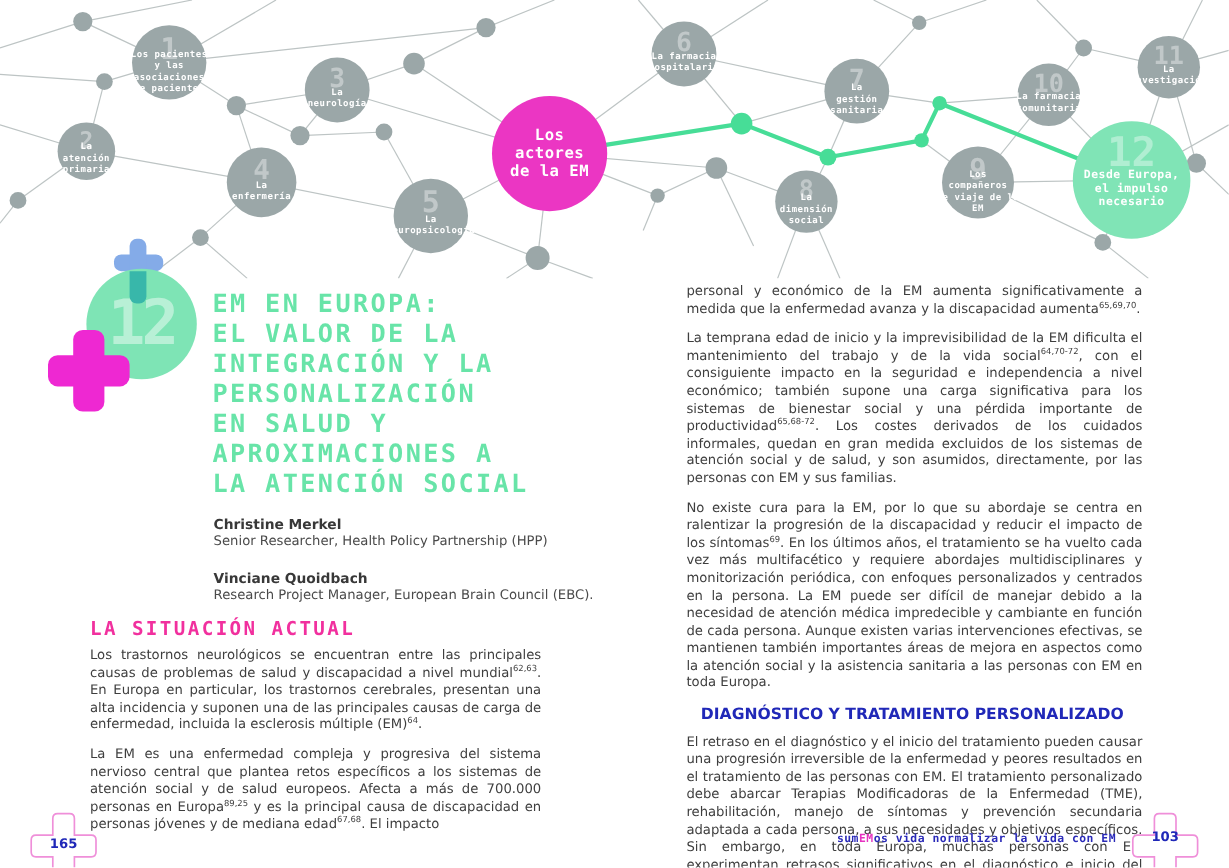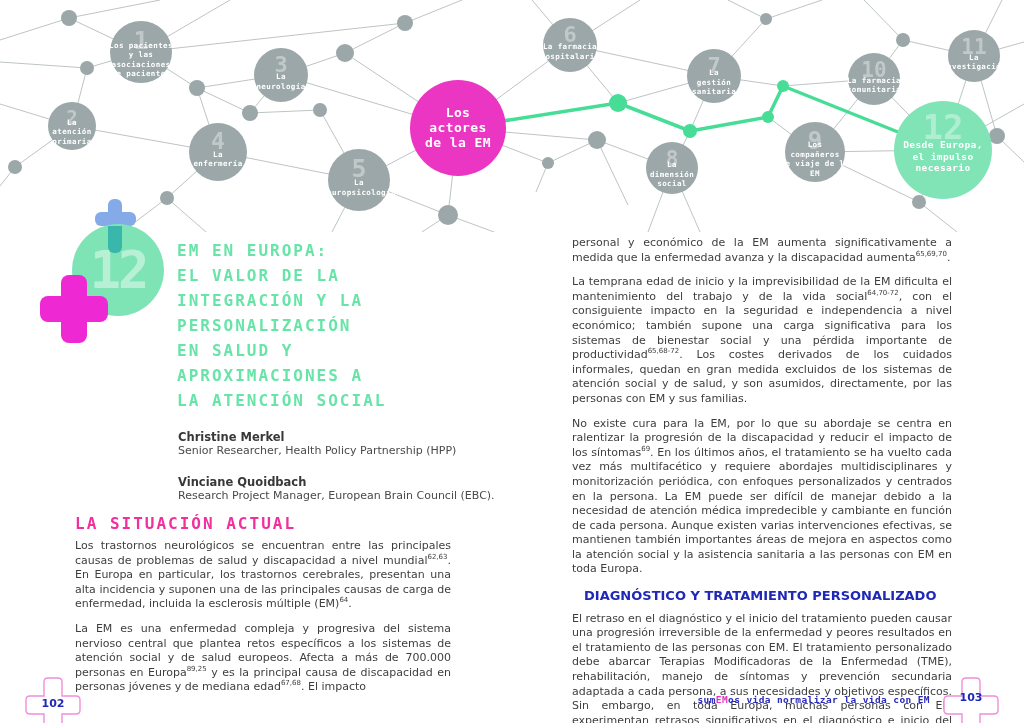--- a/index.html
+++ b/index.html
@@ -8,21 +8,21 @@
   .disp{font-family:"DejaVu Sans Mono",monospace;font-weight:bold;}
   
   #network-svg{position:absolute;left:0;top:0;}
   .plus-arm{position:absolute;border-radius:6px;}
   .badge-circle{position:absolute;left:72px;top:224px;width:92px;height:92px;border-radius:50%;
                 background:#7ee4b5;display:flex;align-items:center;justify-content:center;}
   .badge-number{font-size:52px;color:rgba(255,255,255,.45);letter-spacing:-3px;line-height:1;}
   .teal-stem{position:absolute;left:108px;top:226px;width:14px;height:27px;background:#38b7aa;
              border-radius:0 0 6px 6px;}
   
-  .chapter-title{position:absolute;left:177px;top:227px;font-size:16px;line-height:25px;
+  .chapter-title{position:absolute;left:177px;top:227px;font-size:21px;line-height:25px;
                  letter-spacing:2px;color:#68e4a8;white-space:pre-line;}
   .authors{position:absolute;left:178px;top:413px;font-size:11px;line-height:14px;color:#4a4a4a;}
   .author-name{font-weight:bold;color:#383838;font-size:11.5px;margin-top:17px;}
   .sec-pink{position:absolute;left:75px;top:501px;font-size:16px;letter-spacing:2px;color:#f1309e;}
   .col{position:absolute;text-align:justify;font-size:11px;line-height:14.6px;}
   .col-left{left:75px;top:539px;width:376px;}
   .col-right{left:572px;top:236px;width:380px;}
   .col p{margin:0 0 10px 0;}
   sup{font-size:7px;line-height:0;vertical-align:super;}
   .sec-blue{font-size:13px;font-weight:bold;color:#2028b8;margin:12px 0 8px 12px;text-align:left;}
@@ -255,21 +255,21 @@
   <p>personal y económico de la EM aumenta significativamente a medida que la enfermedad avanza y la discapacidad aumenta<sup>65,69,70</sup>.</p>
   <p>La temprana edad de inicio y la imprevisibilidad de la EM dificulta el mantenimiento del trabajo y de la vida social<sup>64,70-72</sup>, con el consiguiente impacto en la seguridad e independencia a nivel económico; también supone una carga significativa para los sistemas de bienestar social y una pérdida importante de productividad<sup>65,68-72</sup>. Los costes derivados de los cuidados informales, quedan en gran medida excluidos de los sistemas de atención social y de salud, y son asumidos, directamente, por las personas con EM y sus familias.</p>
   <p>No existe cura para la EM, por lo que su abordaje se centra en ralentizar la progresión de la discapacidad y reducir el impacto de los síntomas<sup>69</sup>. En los últimos años, el tratamiento se ha vuelto cada vez más multifacético y requiere abordajes multidisciplinares y monitorización periódica, con enfoques personalizados y centrados en la persona. La EM puede ser difícil de manejar debido a la necesidad de atención médica impredecible y cambiante en función de cada persona. Aunque existen varias intervenciones efectivas, se mantienen también importantes áreas de mejora en aspectos como la atención social y la asistencia sanitaria a las personas con EM en toda Europa.</p>
   <h3 class="sec-blue">DIAGNÓSTICO Y TRATAMIENTO PERSONALIZADO</h3>
   <p>El retraso en el diagnóstico y el inicio del tratamiento pueden causar una progresión irreversible de la enfermedad y peores resultados en el tratamiento de las personas con EM. El tratamiento personalizado debe abarcar Terapias Modificadoras de la Enfermedad (TME), rehabilitación, manejo de síntomas y prevención secundaria adaptada a cada persona, a sus necesidades y objetivos específicos. Sin embargo, en toda Europa, muchas personas con EM experimentan retrasos significativos en el diagnóstico e inicio del tratamiento, o no tienen acceso a todas las opciones de tratamiento disponibles, a menudo condicionado por su coste y lugar de residencia.</p>
 </div>
 
 <svg class="corner-plus" style="left:19px;top:671px;" width="70" height="52" viewBox="0 0 70 52">
   <path d="M25 11 Q25 7 29 7 L39 7 Q43 7 43 11 L43 25 L57 25 Q61 25 61 29 L61 39 Q61 43 57 43 L43 43 L43 60 L25 60 L25 43 L11 43 Q7 43 7 39 L7 29 Q7 25 11 25 L25 25 Z" fill="#ffffff" stroke="#ef8fd9" stroke-width="1.4"></path>
 </svg>
-<div class="page-num" style="left:33px;top:697px;">102</div>
+<div class="page-num" style="left:33px;top:697px;">165</div>
 
 <svg class="corner-plus" style="left:937px;top:671px;" width="70" height="52" viewBox="0 0 70 52">
   <path d="M25 11 Q25 7 29 7 L39 7 Q43 7 43 11 L43 25 L57 25 Q61 25 61 29 L61 39 Q61 43 57 43 L43 43 L43 60 L25 60 L25 43 L11 43 Q7 43 7 39 L7 29 Q7 25 11 25 L25 25 Z" fill="#ffffff" stroke="#ef8fd9" stroke-width="1.4"></path>
 </svg>
 <div class="page-num" style="left:951px;top:691px;">103</div>
 
 <div class="footer-brand disp">
   <span>sum</span><span class="brand-pink">EM</span><span>os vida normalizar la vida con EM</span>
 </div>
 

